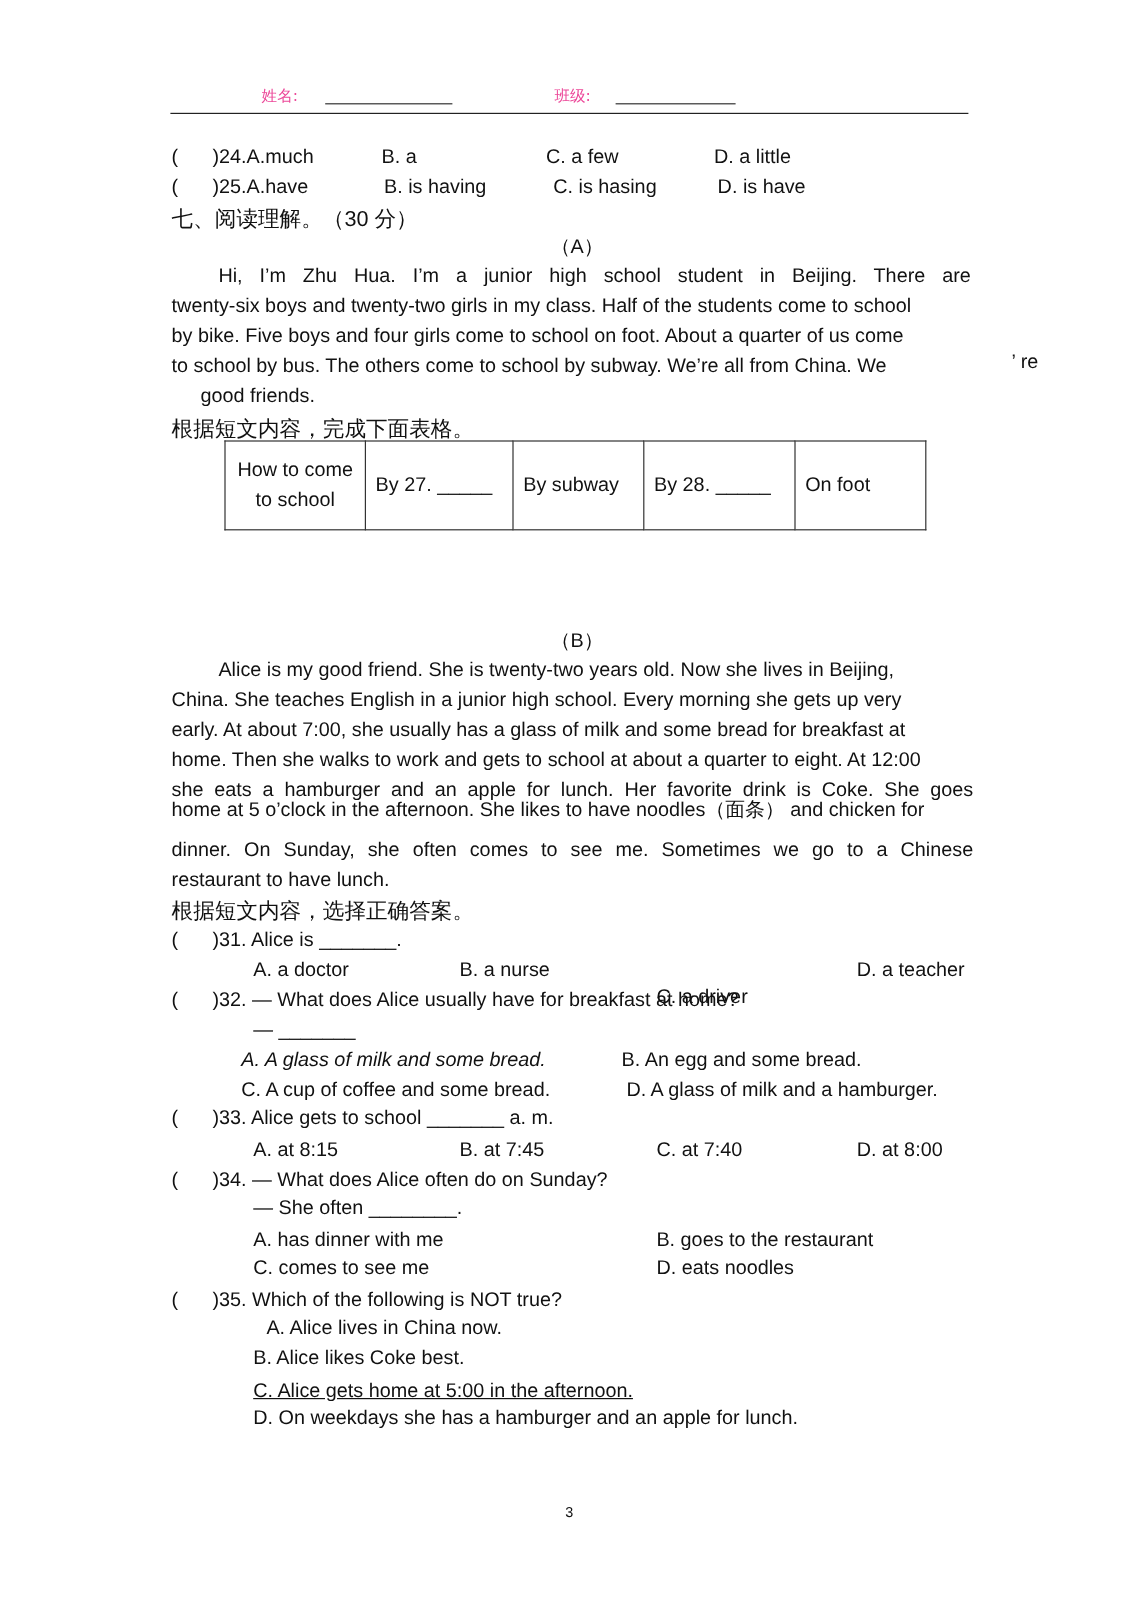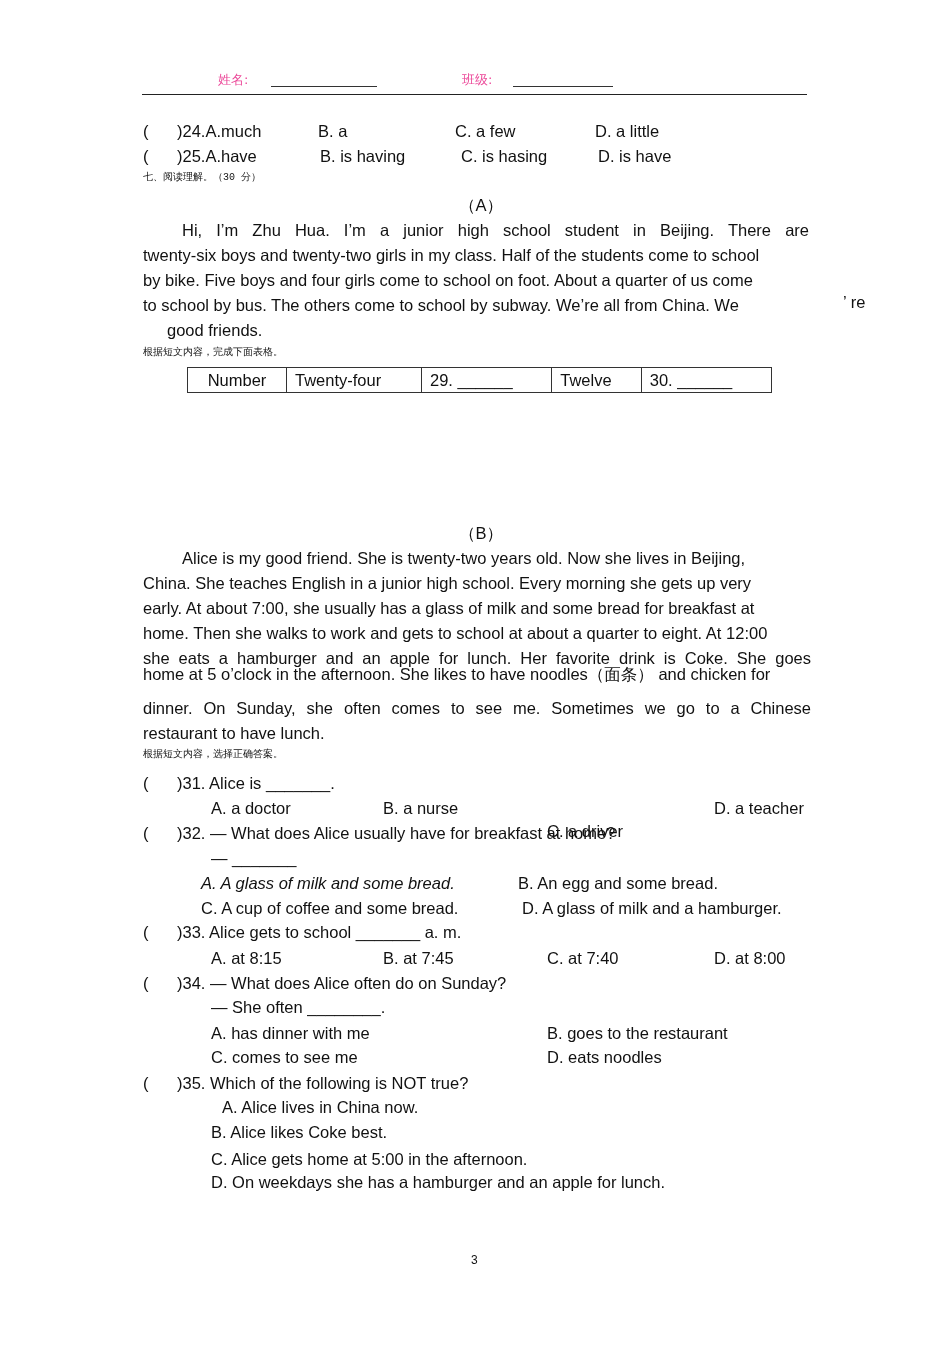--- a/index.html
+++ b/index.html
@@ -5,21 +5,21 @@
   html, body { margin: 0; padding: 0; background: #ffffff; }
   body {
     width: 950px; height: 1345px; position: relative; overflow: hidden;
     font-family: "Liberation Sans", "DejaVu Sans", sans-serif;
     color: #111; font-size: 16.5px;
   }
   .abs { position: absolute; white-space: nowrap; }
   .header-line { position: absolute; left: 142px; top: 94px; width: 665px; height: 0; border-top: 1px solid #222; }
   .hdr { font-family: "DejaVu Sans", sans-serif; font-size: 13px; color: #ec4899; }
   .blank { display: inline-block; border-bottom: 1px solid #333; height: 12px; vertical-align: baseline; }
-  .cn { font-family: Liberation Mono, monospace; font-size: 10px; }
+  .cn { font-family: Liberation Sans, sans-serif; font-size: 18px; }
   .line { position: absolute; white-space: nowrap; }
   table.fill {
     position: absolute; left: 187px; top: 367px; width: 585px;
     border-collapse: collapse; font-size: 16.5px;
   }
   table.fill td { border: 1px solid #333; padding: 0 8px; vertical-align: middle; }
   .center { text-align: center; }
 </style>
 </head>
 <body>
@@ -55,26 +55,26 @@
 <div class="line" style="left:182px; top:221px; width:627px; text-align:justify; text-align-last:justify;">Hi, I’m Zhu Hua. I’m a junior high school student in Beijing. There are</div>
 <div class="line" style="left:143px; top:246px;">twenty-six boys and twenty-two girls in my class. Half of the students come to school</div>
 <div class="line" style="left:143px; top:271px;">by bike. Five boys and four girls come to school on foot. About a quarter of us come</div>
 <div class="line" style="left:143px; top:296px;">to school by bus. The others come to school by subway. We’re all from China. We</div>
 <div class="line" style="left:843px; top:293px;">’ re</div>
 <div class="line" style="left:143px; top:321px;margin-left:24px;">good friends.</div>
 <div class="abs cn" style="left:143px; top:345px;">根据短文内容，完成下面表格。</div>
 
 <table class="fill">
   <tbody>
-  <tr style="height:25px;">
-    <td class="center">Number</td>
-    <td>Twenty-four</td>
-    <td>29. ______</td>
-    <td>Twelve</td>
-    <td>30. ______</td>
+  <tr style="height:74px; line-height:25px;">
+    <td class="center" style="width:100px;">How to come to school</td>
+    <td style="width:106px;">By 27. _____</td>
+    <td style="width:92px;">By subway</td>
+    <td style="width:109px;">By 28. _____</td>
+    <td>On foot</td>
   </tr>
 </tbody>
   </table>
 
 <div class="abs" style="left:459px; top:523px;">（B）</div>
 <div class="line" style="left:182px; top:549px;">Alice is my good friend. She is twenty-two years old. Now she lives in Beijing,</div>
 <div class="line" style="left:143px; top:574px;">China. She teaches English in a junior high school. Every morning she gets up very</div>
 <div class="line" style="left:143px; top:599px;">early. At about 7:00, she usually has a glass of milk and some bread for breakfast at</div>
 <div class="line" style="left:143px; top:624px;">home. Then she walks to work and gets to school at about a quarter to eight. At 12:00</div>
 <div class="line" style="left:143px; top:649px; width:668px; text-align:justify; text-align-last:justify; white-space:normal;">she eats a hamburger and an apple for lunch. Her favorite drink is Coke. She goes</div>
@@ -110,16 +110,16 @@
 <span class="abs" style="left:211px; top:998px;">— She often ________.</span>
 <span class="abs" style="left:211px; top:1024px;">A. has dinner with me</span>
 <span class="abs" style="left:547px; top:1024px;">B. goes to the restaurant</span>
 <span class="abs" style="left:211px; top:1048px;">C. comes to see me</span>
 <span class="abs" style="left:547px; top:1048px;">D. eats noodles</span>
 
 <span class="abs" style="left:143px; top:1074px;">(</span>
 <span class="abs" style="left:177px; top:1074px;">)35. Which of the following is NOT true?</span>
 <span class="abs" style="left:198px; top:1098px;margin-left:24px;">A. Alice lives in China now.</span>
 <span class="abs" style="left:211px; top:1123px;">B. Alice likes Coke best.</span>
-<span class="abs" style="left:211px; top:1150px;">C. Alice gets home at 5:00 in the afternoon.</span>
+<span class="abs" style="left:211px; top:1150px;text-decoration:underline;">C. Alice gets home at 5:00 in the afternoon.</span>
 <span class="abs" style="left:211px; top:1173px;">D. On weekdays she has a hamburger and an apple for lunch.</span>
 
 <div class="abs" style="left:471px; top:1253px; font-size:12px;">3</div>
 
 </body></html>

